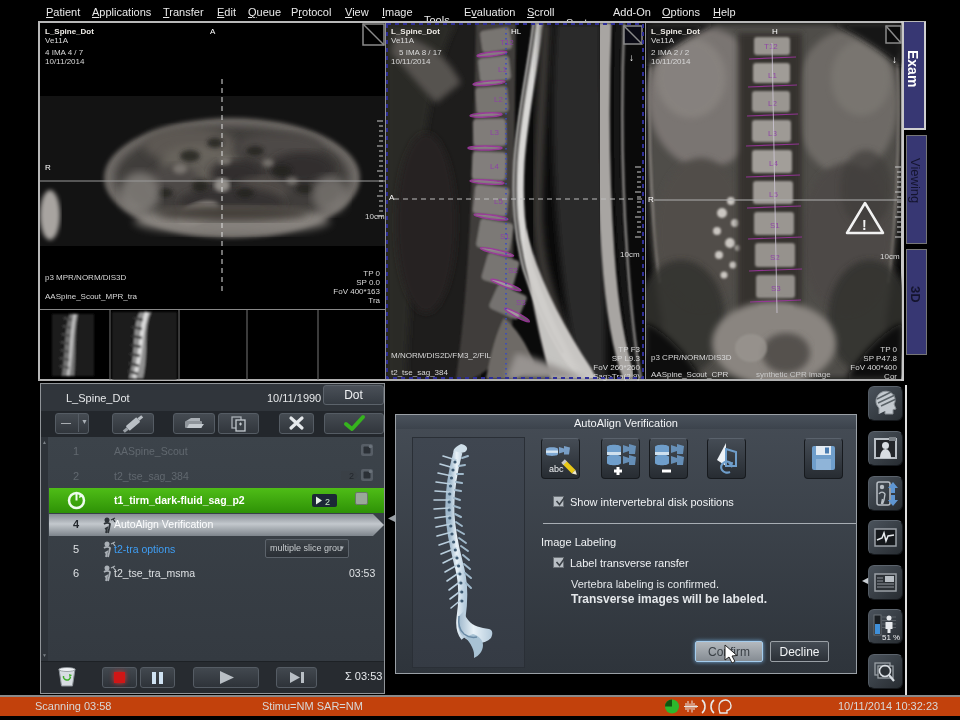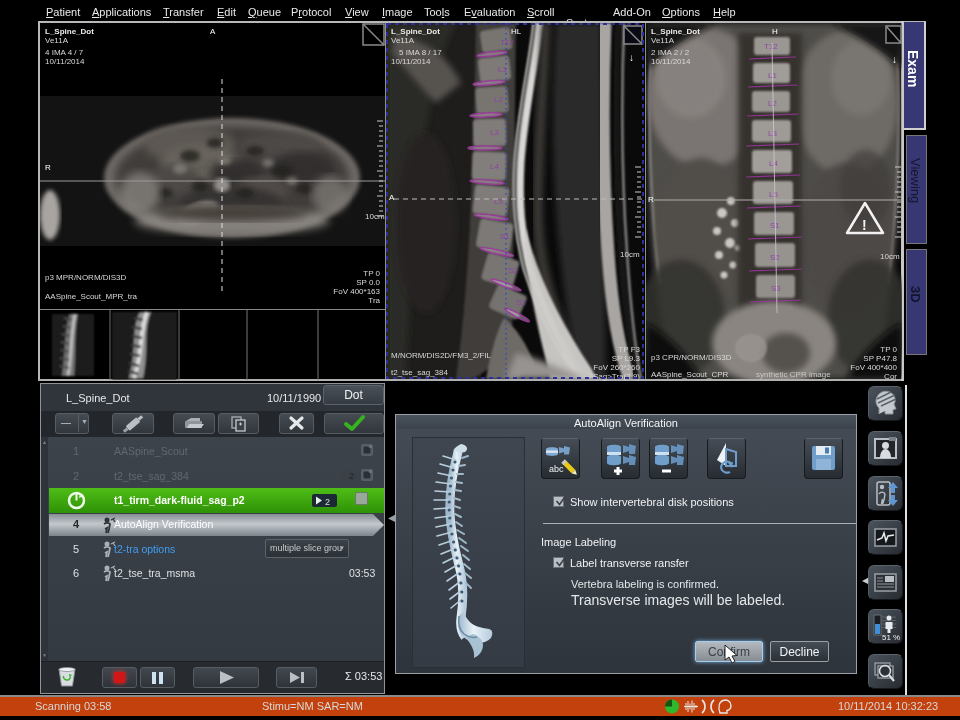--- a/index.html
+++ b/index.html
@@ -15,21 +15,21 @@
 
 <div class="abs" style="left:0;top:0;width:960px;height:21px;background:#000;">
   <span class="abs mtxt" style="left:46px;top:6px"><span class="u">P</span>atient</span>
   <span class="abs mtxt" style="left:92px;top:6px"><span class="u">A</span>pplications</span>
   <span class="abs mtxt" style="left:163px;top:6px"><span class="u">T</span>ransfer</span>
   <span class="abs mtxt" style="left:217px;top:6px"><span class="u">E</span>dit</span>
   <span class="abs mtxt" style="left:248px;top:6px"><span class="u">Q</span>ueue</span>
   <span class="abs mtxt" style="left:291px;top:6px">P<span class="u">r</span>otocol</span>
   <span class="abs mtxt" style="left:345px;top:6px"><span class="u">V</span>iew</span>
   <span class="abs mtxt" style="left:382px;top:6px"><span class="u">I</span>mage</span>
-  <span class="abs mtxt" style="left:424px;top:6px">Too<span class="u">l</span>s</span>
+  <span class="abs mtxt" style="left:424px;top:14px">Too<span class="u">l</span>s</span>
   <span class="abs mtxt" style="left:464px;top:6px">E<span class="u">v</span>aluation</span>
   <span class="abs mtxt" style="left:527px;top:6px"><span class="u">S</span>croll</span>
   <span class="abs mtxt" style="left:566px;top:17px">S<span class="u">y</span>stem</span>
   <span class="abs mtxt" style="left:613px;top:6px">Add-On</span>
   <span class="abs mtxt" style="left:662px;top:6px"><span class="u">O</span>ptions</span>
   <span class="abs mtxt" style="left:713px;top:6px"><span class="u">H</span>elp</span>
 </div>
 
 <div class="abs" style="left:38px;top:21px;width:888px;height:2px;background:#b8b8b8;"></div>
 <div class="abs" style="left:38px;top:21px;width:2px;height:360px;background:#b8b8b8;"></div>
@@ -694,21 +694,21 @@
     </svg>
  <div class="abs" style="left:174px;top:81px;color:#f0f2f4;font-size:11px;">Show intervertebral disk positions</div>
  <div class="abs" style="left:147px;top:108px;width:313px;height:1px;background:#a8aeb4;"></div>
  <div class="abs" style="left:145px;top:121px;color:#f0f2f4;font-size:11px;">Image Labeling</div>
  <div class="abs" style="left:157px;top:142px;width:11px;height:11px;background:#b9bfc5;border:1px solid #6a7076;"></div>
  <svg class="abs" style="left:158px;top:141px" width="13" height="13">
       <path d="M 2.5 6 L 5.5 9.5 L 10.5 2.5" stroke="#3a4046" stroke-width="1.6" fill="none"></path>
     </svg>
  <div class="abs" style="left:174px;top:142px;color:#f0f2f4;font-size:11px;">Label transverse ransfer</div>
  <div class="abs" style="left:175px;top:163px;color:#e4e7ea;font-size:11px;">Vertebra labeling is confirmed.</div>
- <div class="abs" style="left:175px;top:177px;color:#e4e7ea;font-size:14px;">Transverse images will be labeled.</div>
+ <div class="abs" style="left:175px;top:177px;color:#e4e7ea;font-size:12px;font-weight:bold;">Transverse images will be labeled.</div>
 
  <div class="abs" style="left:299px;top:226px;width:68px;height:21px;background:linear-gradient(#b4b9be,#858c93);border:1px solid #a4ccec;border-radius:2px;box-shadow:0 0 4px #7ab0e0;color:#3a4046;font-size:12px;text-align:center;line-height:20px;">Confirm</div>
  <div class="abs" style="left:374px;top:226px;width:59px;height:21px;background:linear-gradient(#454c54,#2c3138);border:1px solid #9aa0a6;border-radius:2px;color:#f2f4f6;font-size:12px;text-align:center;line-height:20px;">Decline</div>
  <svg class="abs" style="left:327px;top:229px" width="16" height="22">
       <path d="M 2 1 L 2 16 L 6 13 L 9 19 L 12 17.5 L 9 12 L 14 11.5 Z" fill="#ffffff" stroke="#222" stroke-width="1"></path>
     </svg>
 </div>
 <div class="abs" style="left:388px;top:512px;color:#9aa0a6;font-size:10px;">◀</div>
 
 <div class="abs" style="left:905px;top:385px;width:2px;height:310px;background:#e0e0e0;"></div>

